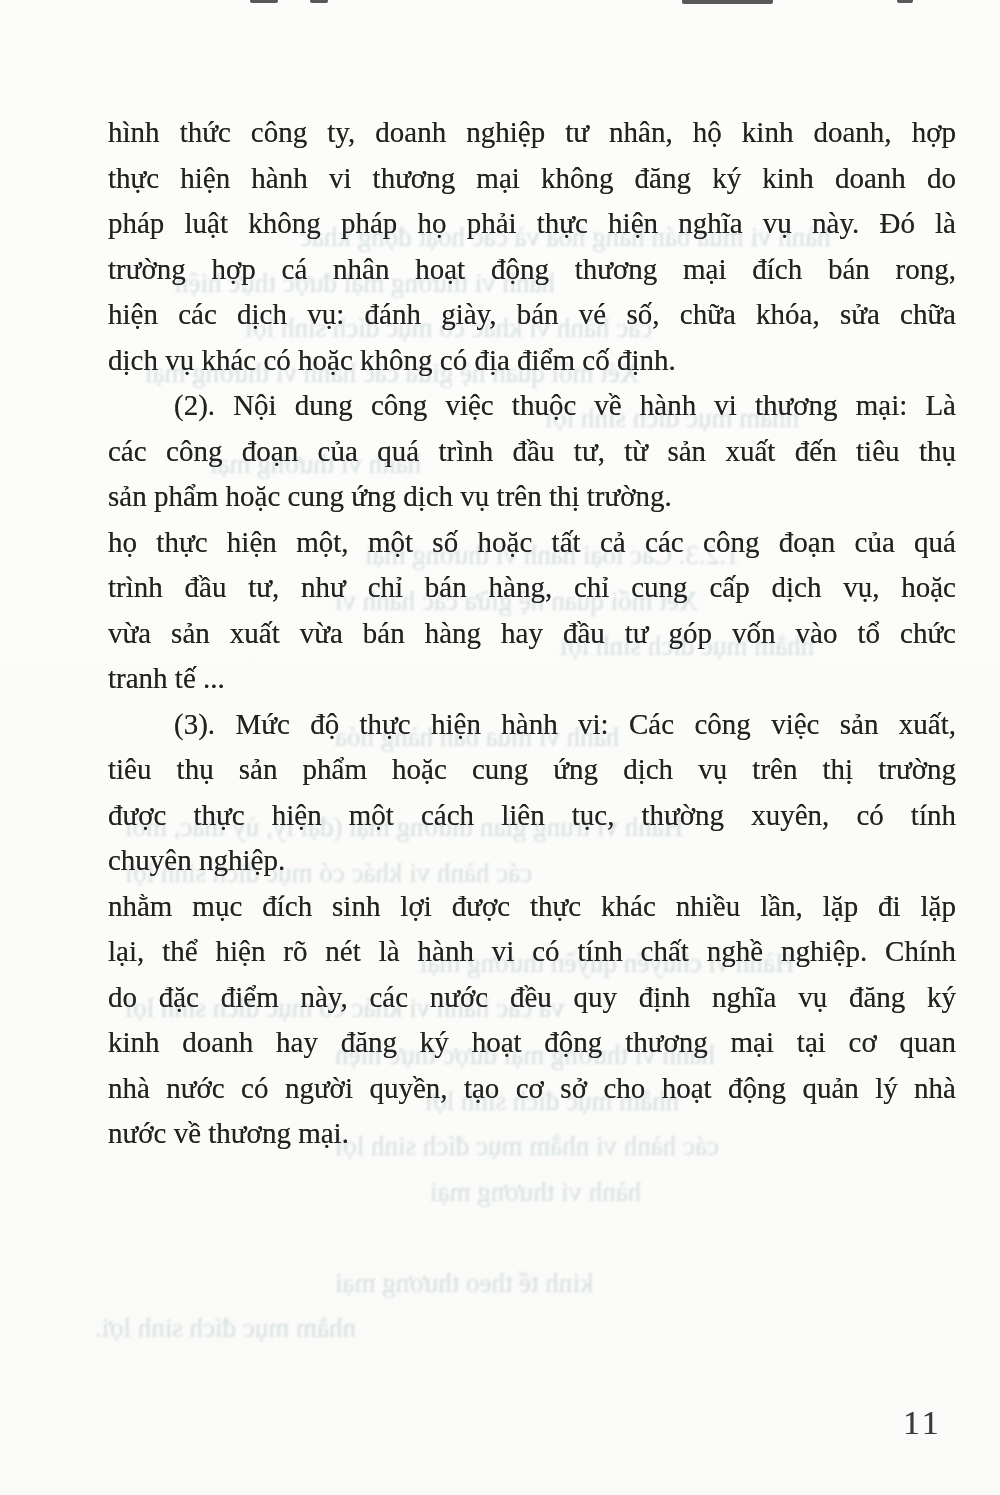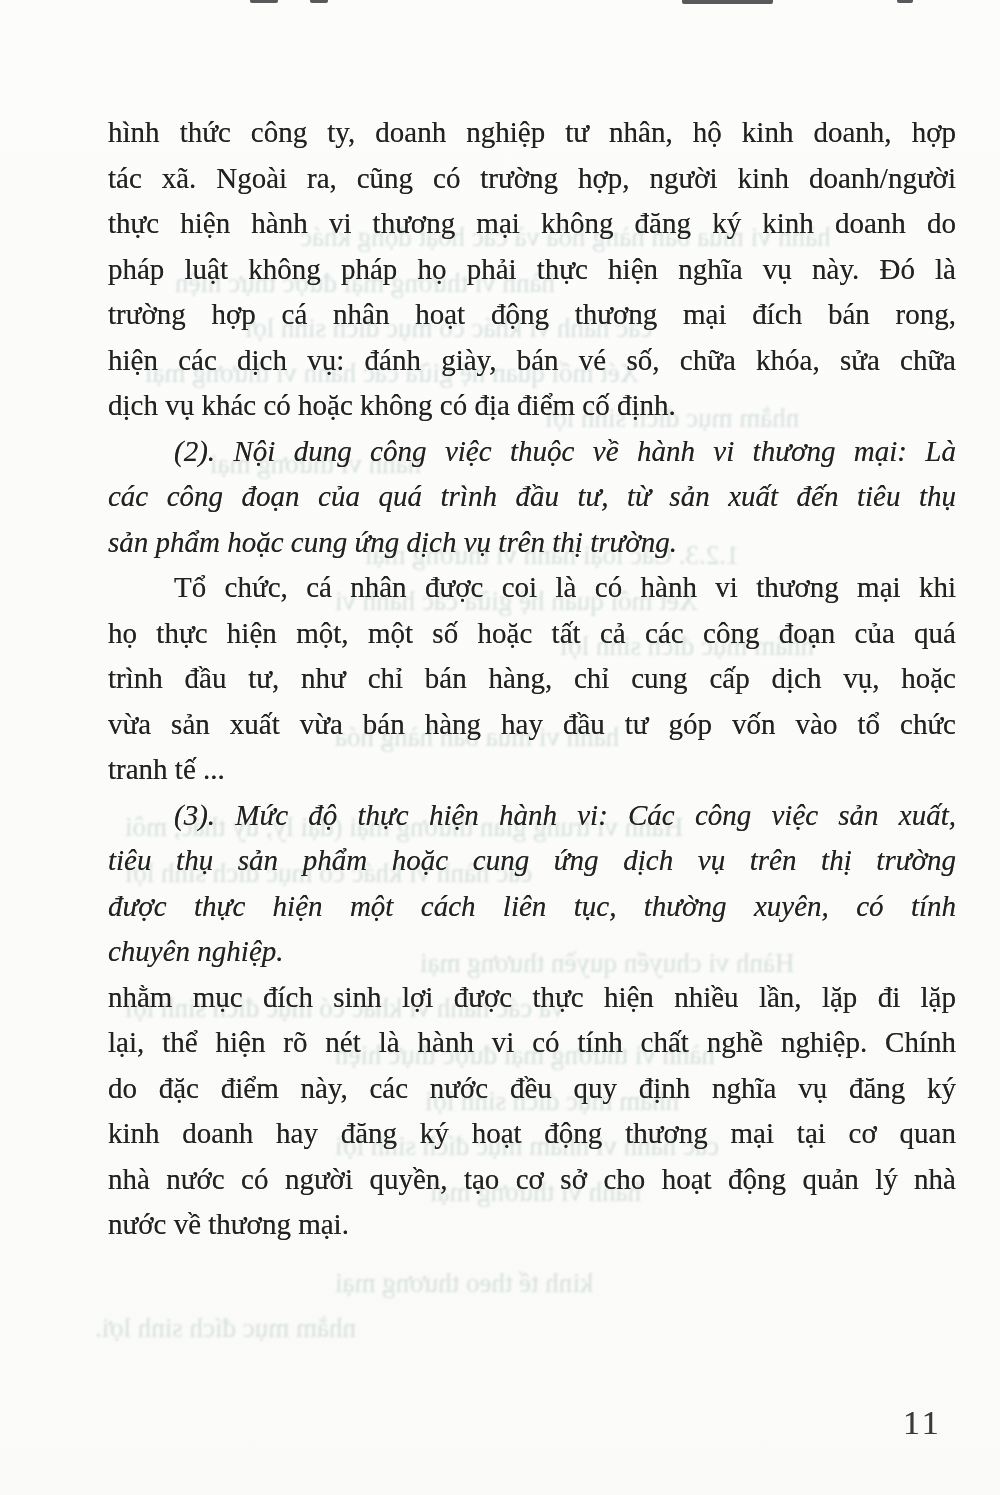--- a/index.html
+++ b/index.html
@@ -52,21 +52,21 @@
   .line {
     line-height: 45.5px;
     height: 45.5px;
     overflow: visible;
   }
   .line.just {
     text-align: justify;
     text-align-last: justify;
   }
   .line.indent { text-indent: 66px; }
-  .para.italic .line { font-style: italic; }
+  .para.italic .line { }
   .page-number {
     position: absolute;
     left: 903px;
     top: 1404px;
     font-size: 34px;
     color: #3a3a3c;
     letter-spacing: 3px;
     text-shadow: 0 0 0.5px rgba(50,50,50,0.6);
   }
 </style>
@@ -98,47 +98,45 @@
       <div class="ghost" style="left: 335px; top: 1040px; color: rgb(127, 163, 155);">hành vi thương mại được thực hiện</div>
       <div class="ghost" style="left: 425px; top: 1086px; color: rgb(127, 163, 155);">nhằm mục đích sinh lợi</div>
       <div class="ghost" style="left: 335px; top: 1131px; color: rgb(127, 163, 155);">các hành vi nhằm mục đích sinh lợi</div>
       <div class="ghost" style="left: 430px; top: 1177px; color: rgb(127, 163, 155);">hành vi thương mại</div>
       <div class="ghost" style="left: 335px; top: 1268px; color: rgb(127, 163, 155);">kinh tế theo thương mại</div>
       <div class="ghost" style="left: 95px; top: 1313px; color: rgb(127, 163, 155);">nhằm mục đích sinh lợi.</div>
     </div>
   <div class="text-block" id="text-block">
       <div class="para">
         <div class="line just">hình thức công ty, doanh nghiệp tư nhân, hộ kinh doanh, hợp</div>
-        <div class="line just">tác xã. Ngoài ra, cũng có trường hợp, người kinh doanh/người</div>
         <div class="line just">thực hiện hành vi thương mại không đăng ký kinh doanh do</div>
         <div class="line just">pháp luật không pháp họ phải thực hiện nghĩa vụ này. Đó là</div>
         <div class="line just">trường hợp cá nhân hoạt động thương mại đích bán rong,</div>
         <div class="line just">hiện các dịch vụ: đánh giày, bán vé số, chữa khóa, sửa chữa</div>
         <div class="line">dịch vụ khác có hoặc không có địa điểm cố định.</div>
       </div>
       <div class="para italic">
         <div class="line just indent">(2). Nội dung công việc thuộc về hành vi thương mại: Là</div>
         <div class="line just">các công đoạn của quá trình đầu tư, từ sản xuất đến tiêu thụ</div>
         <div class="line">sản phẩm hoặc cung ứng dịch vụ trên thị trường.</div>
       </div>
       <div class="para">
-        <div class="line just indent">Tổ chức, cá nhân được coi là có hành vi thương mại khi</div>
         <div class="line just">họ thực hiện một, một số hoặc tất cả các công đoạn của quá</div>
         <div class="line just">trình đầu tư, như chỉ bán hàng, chỉ cung cấp dịch vụ, hoặc</div>
         <div class="line just">vừa sản xuất vừa bán hàng hay đầu tư góp vốn vào tổ chức</div>
         <div class="line">tranh tế ...</div>
       </div>
       <div class="para italic">
         <div class="line just indent">(3). Mức độ thực hiện hành vi: Các công việc sản xuất,</div>
         <div class="line just">tiêu thụ sản phẩm hoặc cung ứng dịch vụ trên thị trường</div>
         <div class="line just">được thực hiện một cách liên tục, thường xuyên, có tính</div>
         <div class="line">chuyên nghiệp.</div>
       </div>
       <div class="para">
-        <div class="line just">nhằm mục đích sinh lợi được thực hiện nhiều lần, lặp đi lặp</div>
+        <div class="line just">nhằm mục đích sinh lợi được thực khác nhiều lần, lặp đi lặp</div>
         <div class="line just">lại, thể hiện rõ nét là hành vi có tính chất nghề nghiệp. Chính</div>
         <div class="line just">do đặc điểm này, các nước đều quy định nghĩa vụ đăng ký</div>
         <div class="line just">kinh doanh hay đăng ký hoạt động thương mại tại cơ quan</div>
         <div class="line just">nhà nước có người quyền, tạo cơ sở cho hoạt động quản lý nhà</div>
         <div class="line">nước về thương mại.</div>
       </div>
     </div>
   <div class="page-number">11</div>
 </div>
 

